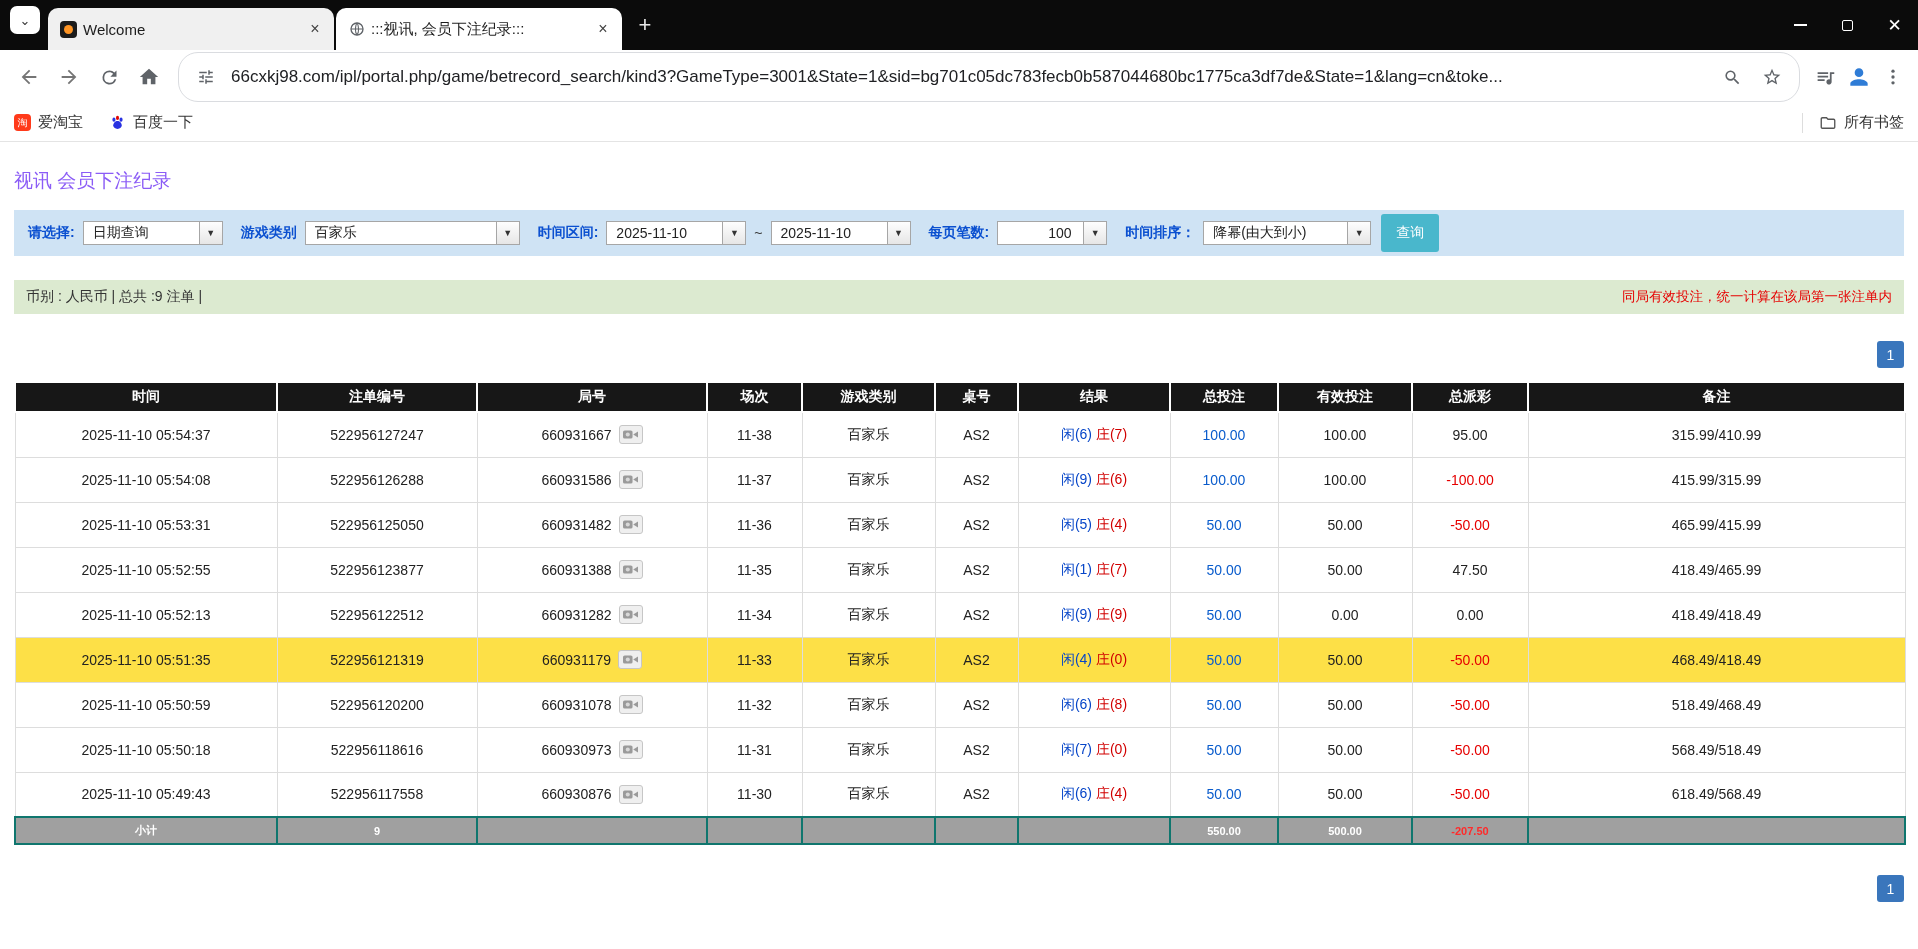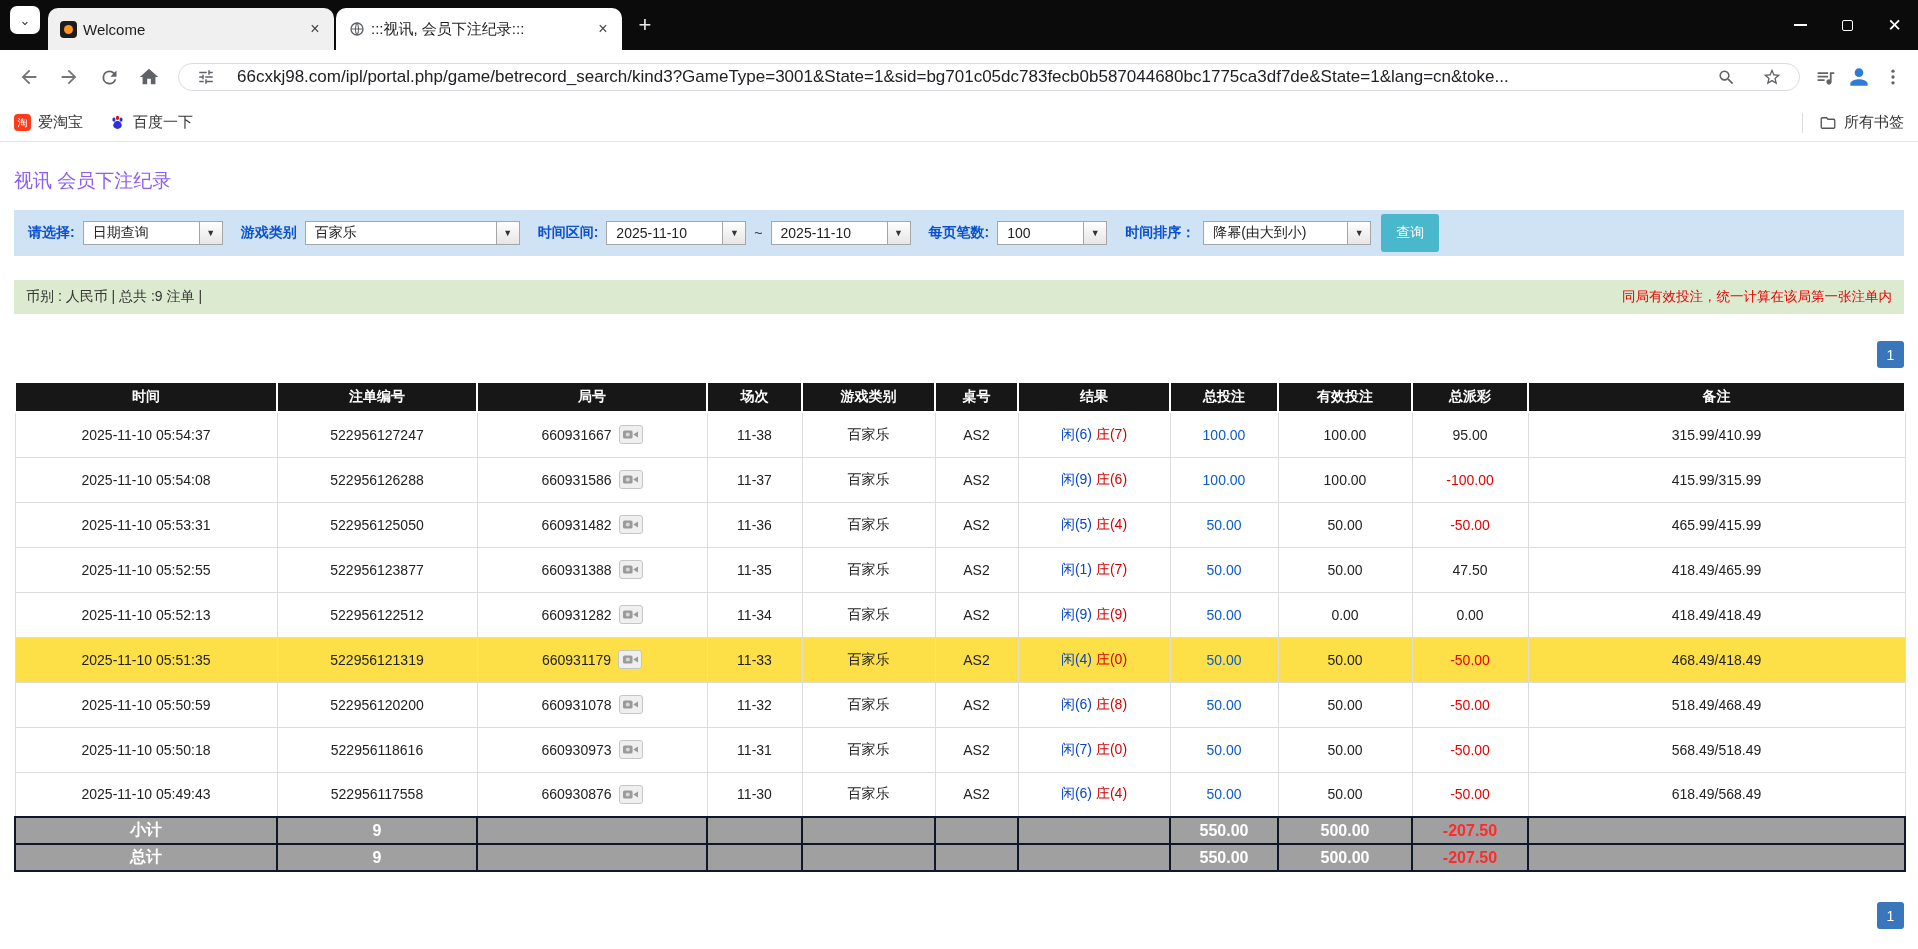--- a/index.html
+++ b/index.html
@@ -33,22 +33,22 @@
   .newtab-btn { width:30px; height:30px; color:#e8e8e8; font-size:22px; display:flex; align-items:center; justify-content:center; align-self:center; margin-left:6px; cursor:pointer; }
   .win-controls { position:absolute; right:0; top:0; height:50px; display:flex; }
   .win-btn { width:47px; height:50px; display:flex; align-items:center; justify-content:center; cursor:pointer; }
   .glyph-min { width:13px; height:2px; background:#fff; }
   .glyph-max { width:11px; height:11px; border:1.5px solid #fff; border-radius:2px; }
   .glyph-close { color:#fff; font-size:17px; line-height:1; }
 
   .toolbar { height:54px; background:#fff; display:flex; align-items:center; padding:0 10px; gap:2px; }
   .nav-btn { width:38px; height:38px; border-radius:50%; display:flex; align-items:center; justify-content:center; cursor:pointer; flex:0 0 auto; }
   .urlbar {
-    flex:1; height:28px; margin:0 8px; border:1px solid #dadce0; border-radius:20px;
-    display:flex; align-items:center; padding:0 12px; gap:16px; background:#fff; min-width:0;
+    flex:1; height:50px; margin:0 8px; border:1px solid #dadce0; border-radius:20px;
+    display:flex; align-items:center; padding:0 12px; gap:10px; background:#fff; min-width:0;
   }
   .url-text { flex:1; font-size:17px; color:#202124; white-space:nowrap; overflow:hidden; }
   .icon-btn { width:30px; height:30px; display:flex; align-items:center; justify-content:center; cursor:pointer; flex:0 0 auto; }
   .avatar-btn { width:34px; height:34px; border-radius:50%; display:flex; align-items:center; justify-content:center; cursor:pointer; }
 
   .bookmarks-bar {
     height:38px; background:#fff; border-bottom:1px solid #e4e4e4;
     display:flex; align-items:center; padding:0 14px; font-size:15px; color:#333;
   }
   .bm-item { display:flex; align-items:center; gap:7px; margin-right:26px; cursor:pointer; }
@@ -62,21 +62,21 @@
 
   .filterbar {
     background:#cfe3f4; height:46px; display:flex; align-items:center;
     padding:0 14px; font-size:14px;
   }
   .f-label { color:#0b50d0; font-weight:bold; margin:0 8px 0 18px; white-space:nowrap; }
   .f-label.first { margin-left:0; }
   .select { display:inline-flex; align-items:stretch; background:#fff; border:1px solid #a6a6a6; height:24px; cursor:pointer; }
   .select .val { display:flex; align-items:center; padding:0 9px; font-size:14px; color:#222; flex:1; white-space:nowrap; overflow:hidden; }
   .select .arrow { width:23px; border-left:1px solid #a6a6a6; background:linear-gradient(#fefefe,#e6e6e6); display:flex; align-items:center; justify-content:center; font-size:9px; color:#333; }
-  .w-query { width:140px; } .w-game { width:215px; } .w-date { width:140px; } .w-per { width:110px; } .w-sort { width:168px; }
+  .w-query { width:140px; } .w-game { width:215px; } .w-date { width:140px; } .w-per { width:110px;padding-left:41px; } .w-sort { width:168px; }
   .tilde { margin:0 8px; color:#333; }
   .search-btn {
     background:#49b7cc; color:#fff; border:none; height:38px; padding:0 15px;
     font-size:14px; border-radius:3px; margin-left:10px; cursor:pointer;
   }
 
   .summarybar {
     margin-top:24px; background:#dcead0; height:34px; display:flex; align-items:center;
     justify-content:space-between; padding:0 12px; font-size:14px; color:#333;
   }
@@ -104,21 +104,21 @@
   .cam-icon {
     display:inline-flex; align-items:center; justify-content:center;
     width:24px; height:19px; background:#efefef; border:1px solid #c6c6c6; border-radius:3px; cursor:pointer;
   }
   .result-player { color:#0645c8; }
   .result-banker { color:#d10000; }
   td.totalbet-cell { color:#0a5ccc; cursor:pointer; }
   .payout-val.neg { color:#e60000; }
   table.bets tfoot td {
     background:#a0a0a0; color:#fff; font-weight:bold; height:27px; text-align:center;
-    border:2px solid #0f172a; font-size:16px; padding:0 4px;
+    border:2px solid #0f766e; font-size:11px; padding:0 4px;
   }
   table.bets tfoot td.foot-payout { color:#ff2a2a; }
   svg { display:block; }
 </style>
 </head>
 <body>
 
 <div>
 
   <div class="tabstrip">
@@ -586,33 +586,20 @@
           <td></td>
             <td></td>
             <td></td>
             <td></td>
             <td></td>
           <td>550.00</td>
           <td>500.00</td>
           <td class="foot-payout">-207.50</td>
           <td></td>
         </tr>
-        <tr>
-          <td>总计</td>
-          <td>9</td>
-          <td></td>
-            <td></td>
-            <td></td>
-            <td></td>
-            <td></td>
-          <td>550.00</td>
-          <td>500.00</td>
-          <td class="foot-payout">-207.50</td>
-          <td></td>
-        </tr>
       </tfoot>
     </table>
 
     <div class="pager bottom">
       <span class="page-btn">1</span>
     </div>
   </div>
 </div>
 
 </body></html>

